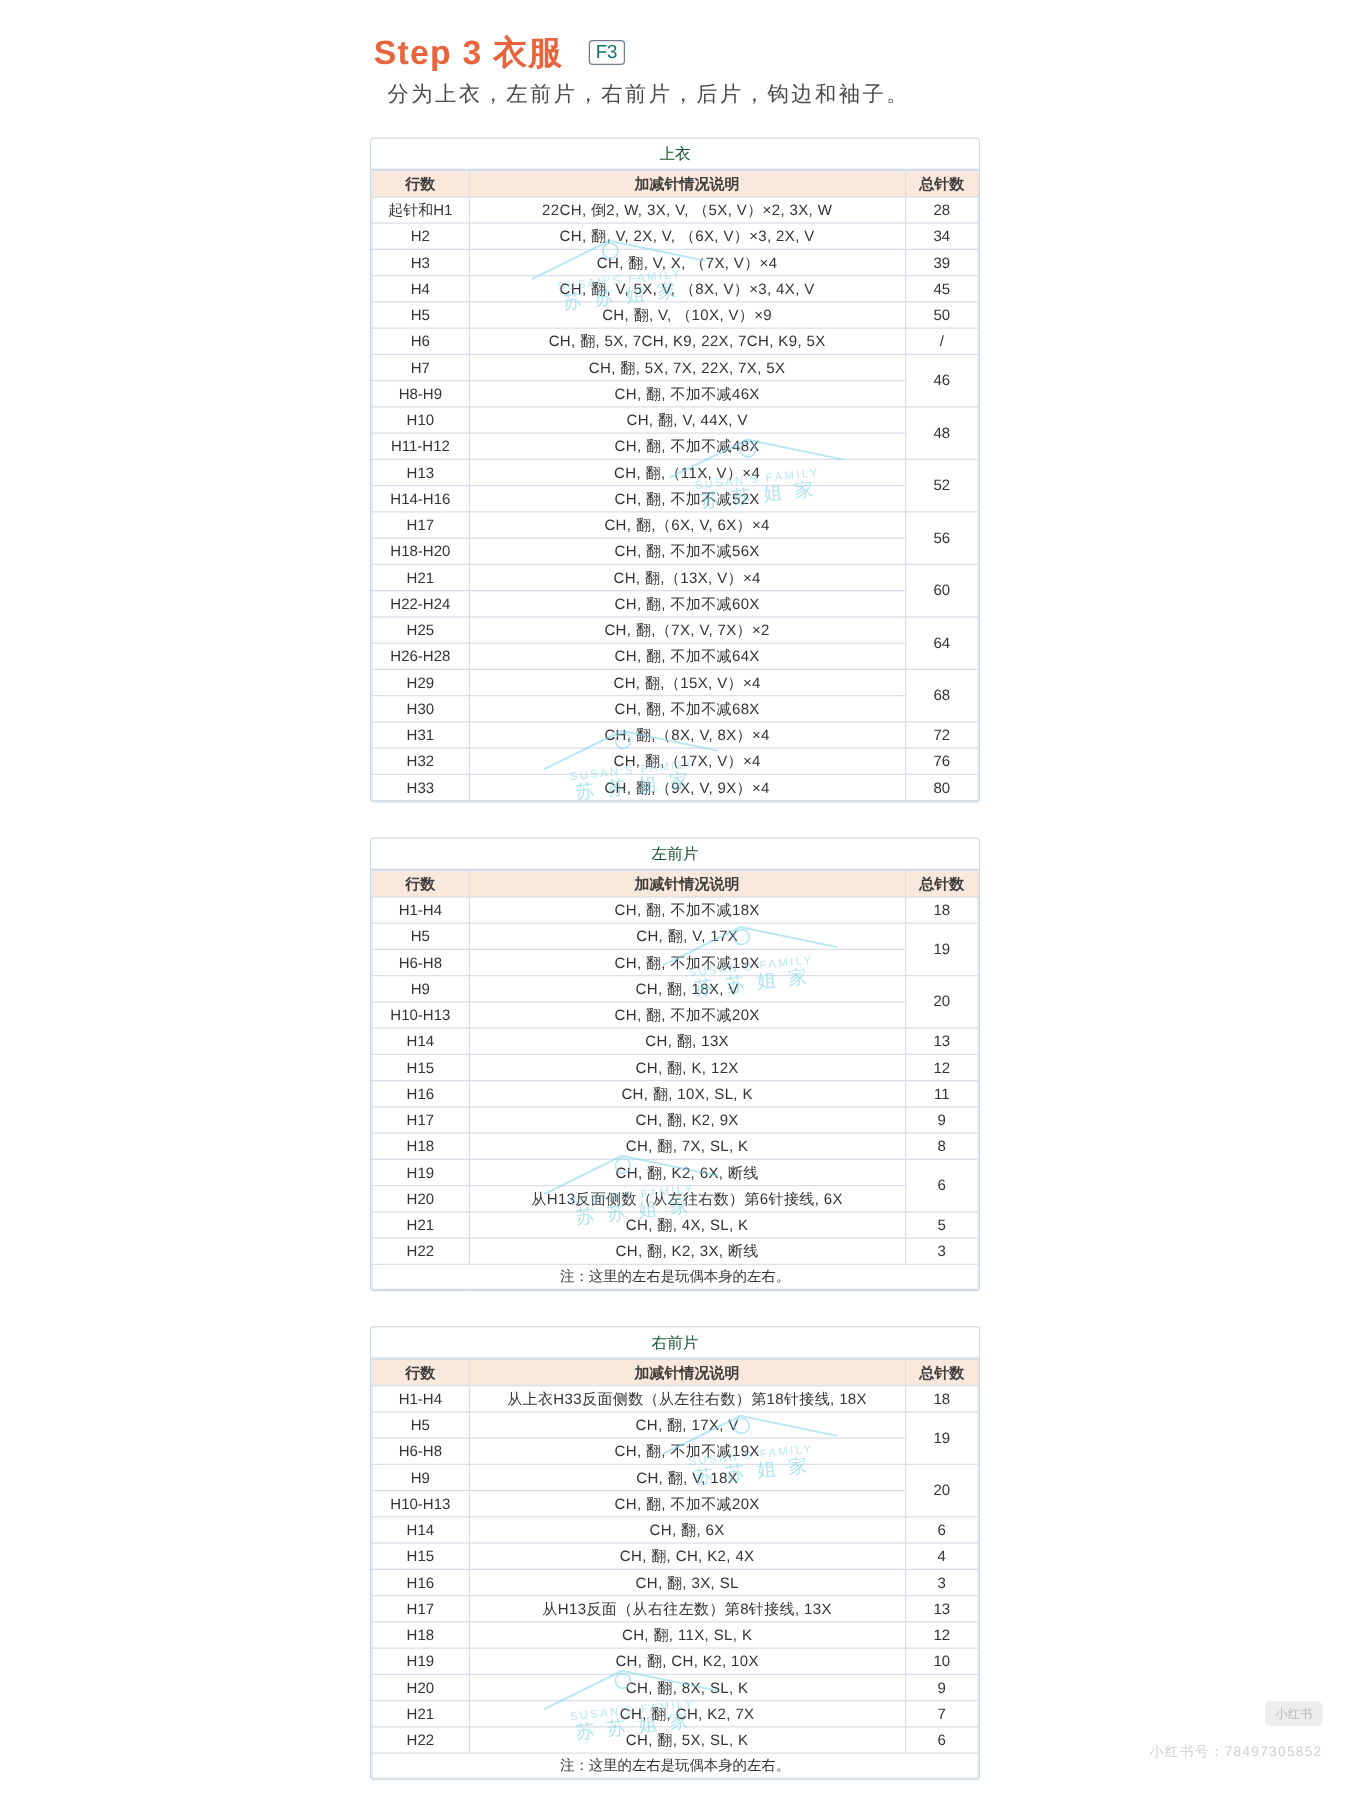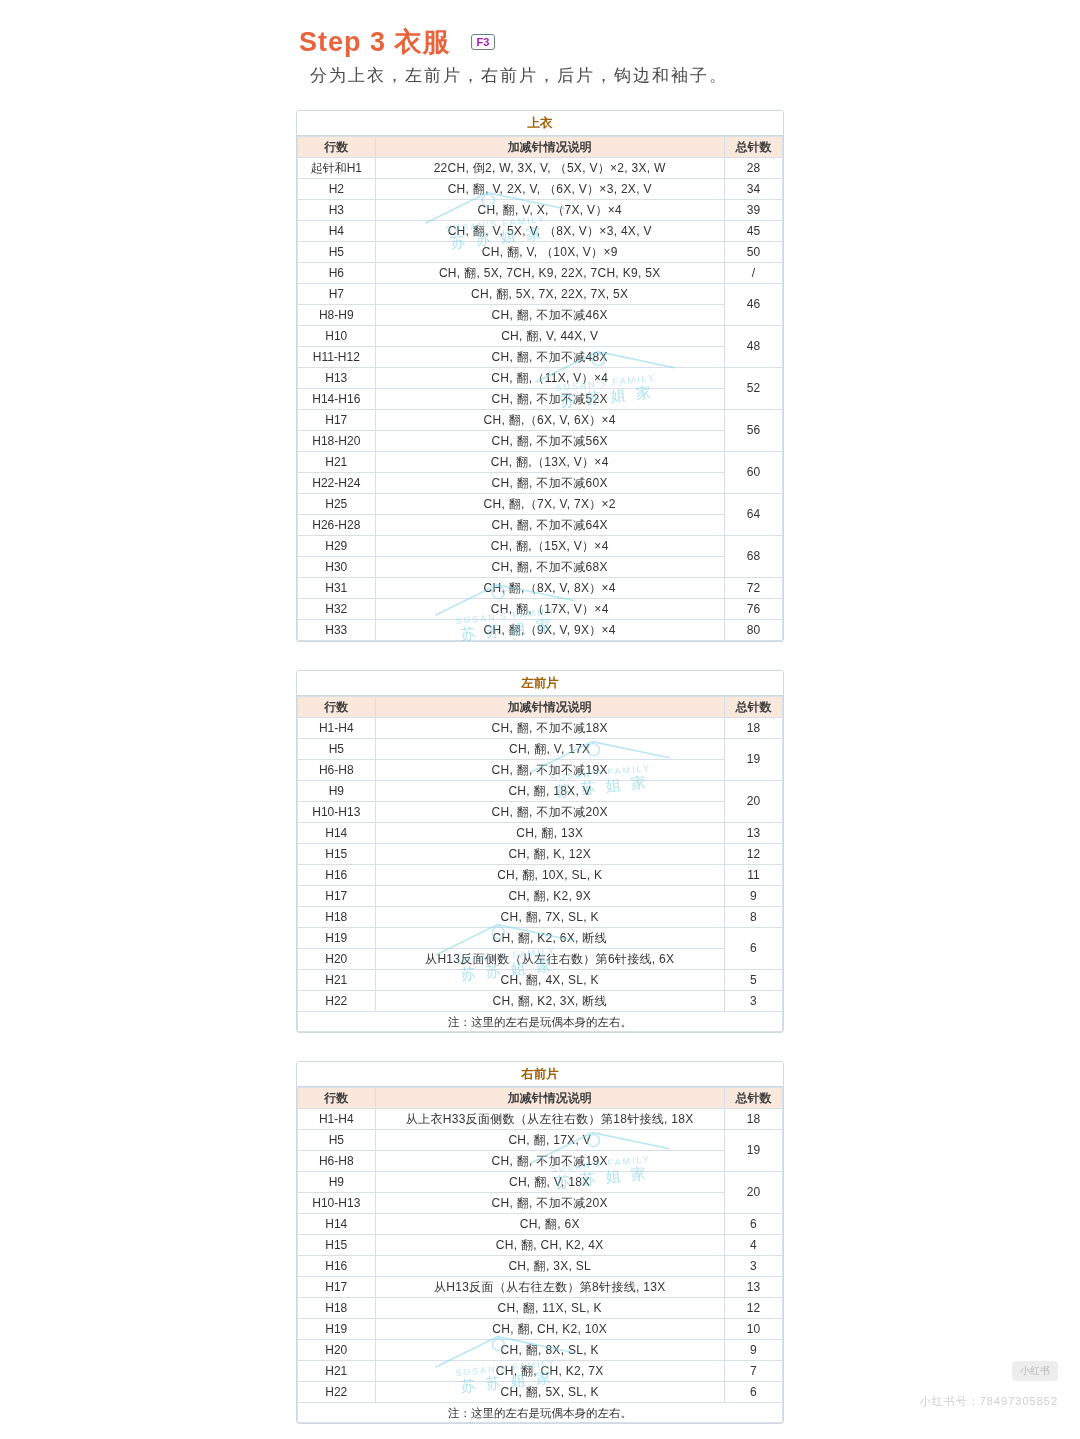--- a/index.html
+++ b/index.html
@@ -17,22 +17,22 @@
   .step-head{
     position:absolute;left:299px;top:24px;
     display:flex;align-items:center;gap:20px;
   }
   .step-title{
     font-size:27px;color:#e8643c;font-weight:bold;letter-spacing:1px;
   }
   .step-badge{
     display:inline-block;
     border:1.5px solid #6f7d8c;
-    color:#a21caf;
-    font-size:11px;font-weight:bold;
+    color:#0f766e;
+    font-size:15px;font-weight:normal;
     padding:1px 5px;border-radius:3px;
     line-height:1.1;
   }
   .subtitle{
     position:absolute;left:310px;top:64px;
     font-size:17px;color:#4a4a4a;letter-spacing:2px;
   }
 
   
   .tbl-wrap{
@@ -40,25 +40,24 @@
     width:488px;
     border:1px solid #cfd9e4;
     border-radius:3px;
     background:#fff;
     box-sizing:border-box;
     overflow:hidden;
   }
   .tbl-caption{
     text-align:center;
     font-size:12.5px;
-    color:#a16207;
+    color:#14532d;
     padding:4px 0 3px;
     border-bottom:1px solid #cfd9e4;
     background:#ffffff;
-    font-weight:bold;
   }
   table.k{
     border-collapse:collapse;
     width:100%;
     font-size:12px;
     table-layout:fixed;
   }
   table.k th,table.k td{
     border:1px solid #d7e0ea;
     padding:2.5px 2px;

